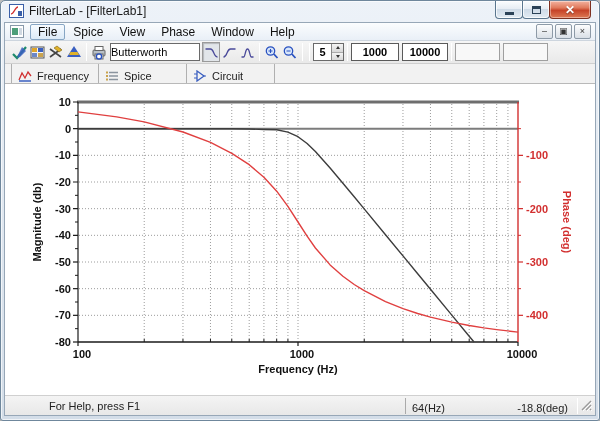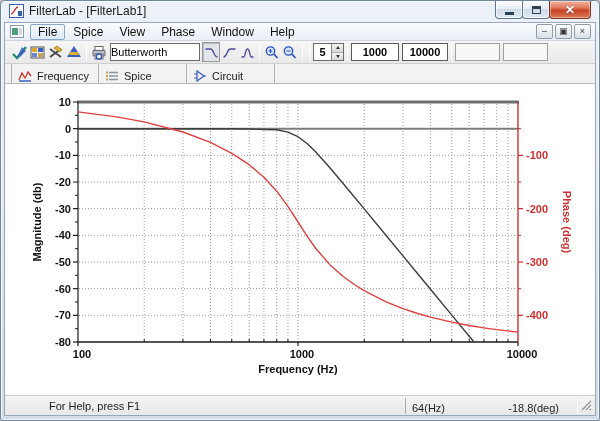--- a/index.html
+++ b/index.html
@@ -66,21 +66,21 @@
   .content{flex:1;background:#fff;position:relative;}
   .content svg{position:absolute;left:0;top:0;}
   
   .statusbar{height:20px;background:linear-gradient(#f4f4f4,#e8e8e8);border-top:1px solid #d0d0d0;
     display:flex;align-items:center;font-size:11px;color:#222;padding:0 2px 0 8px;position:relative;}
   .status-help{flex:1;padding-left:36px;}
   .status-values{display:flex;border-left:1px solid #aaa;box-shadow:-1px 0 0 #fff inset;height:16px;align-items:flex-end;}
   .status-cell{text-align:right;}
   .sc-freq{width:70px;text-align:left;padding-left:6px;}
   .sc-mag{width:88px;}
-  .sc-phase{width:102px;padding-right:19px;}
+  .sc-phase{width:102px;padding-right:10px;}
   .grip{width:13px;height:13px;margin-left:2px;}
 </style>
 </head>
 <body>
 
 <div class="window">
 
   <div class="titlebar">
     <svg class="app-icon" viewBox="0 0 15 14">
       <rect x="0.5" y="0.5" width="14" height="13" fill="#fff" stroke="#3a5fa8"></rect>

